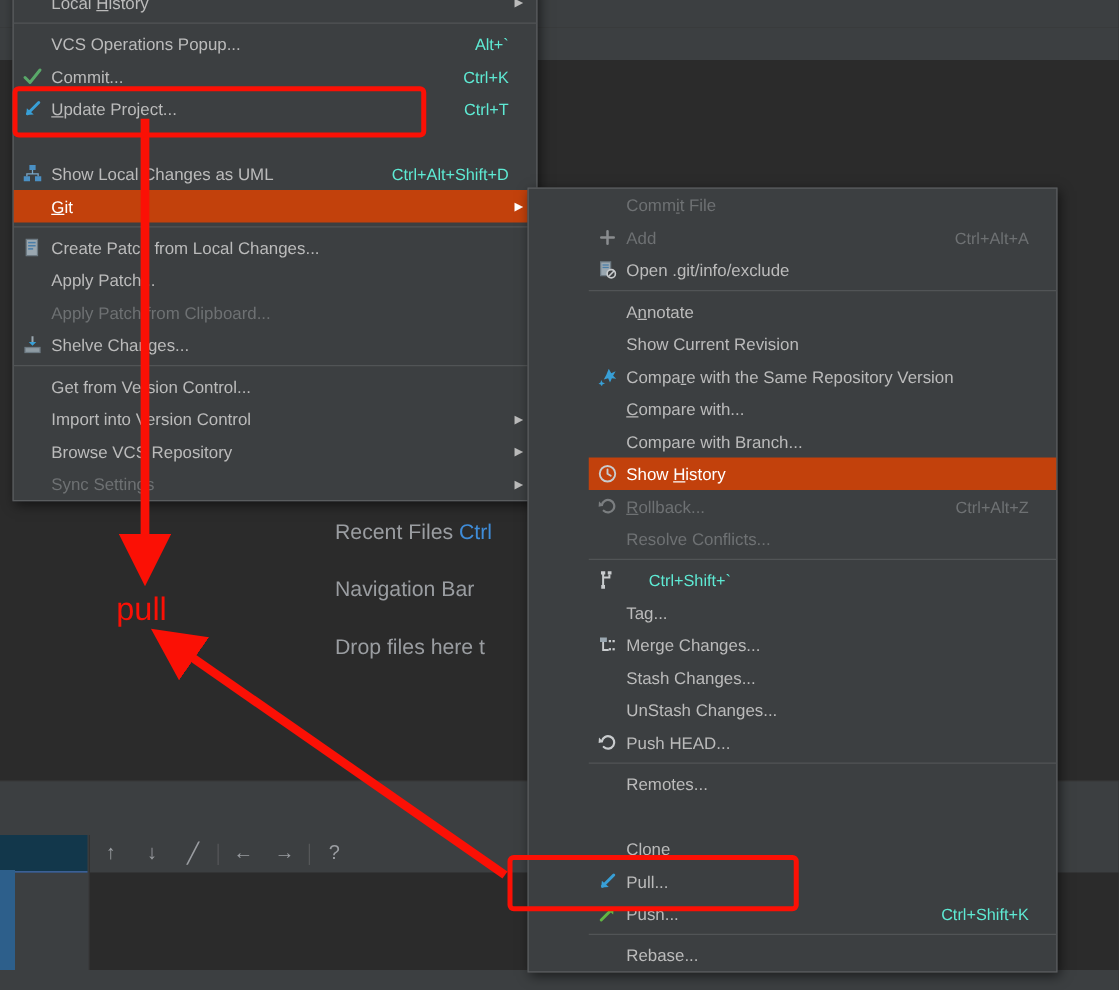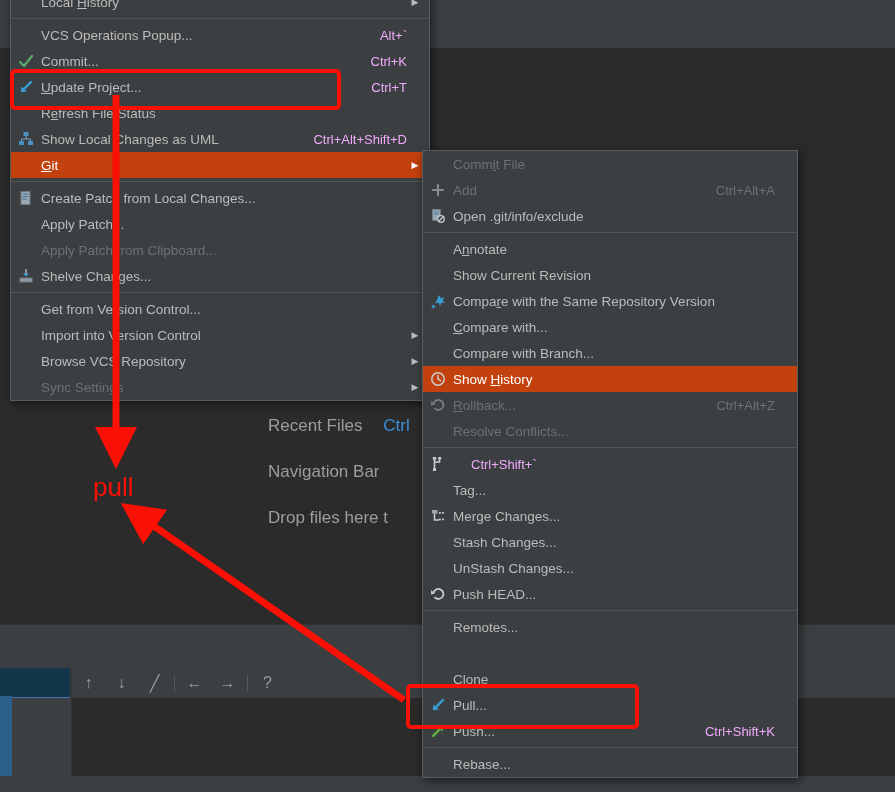--- a/index.html
+++ b/index.html
@@ -15,21 +15,21 @@
   .bg-toolbar-strip{position:absolute;left:0;right:0;background:#3c3f41;}
   .bg-strip-1{top:0;height:22px;border-bottom:1px solid #323232;}
   .bg-strip-2{top:22px;height:26px;border-bottom:1px solid #292929;}
   .bg-editor{position:absolute;left:0;right:0;top:48px;bottom:168px;background:#2b2b2b;}
 
   .empty-hints{position:absolute;left:0;right:0;top:355px;text-align:left;}
   .hint-row{
     color:#9a9da1;font-size:17px;line-height:46px;height:46px;
     padding-left:268px;white-space:nowrap;
   }
-  .hint-key{color:#3f8cd8;margin-left:16px;}
+  .hint-key{color:#3f8cd8;}
 
   
   .bottom-panel{position:absolute;left:0;right:0;top:624px;height:168px;background:#3c3f41;}
   .bp-divider{position:absolute;left:0;right:0;top:0;height:1px;background:#323232;}
   .bp-tab-active{position:absolute;left:0;top:44px;width:70px;height:29px;background:#12374b;border-bottom:1px solid #4b6eaf;}
   .bp-toolsep{position:absolute;left:71px;top:44px;bottom:0;width:1px;background:#323232;}
   .bp-toolbar{position:absolute;left:72px;top:44px;height:30px;display:flex;align-items:center;gap:0px;}
   .tb-btn{width:33px;height:29px;display:flex;align-items:center;justify-content:center;color:#9a9da1;}
   .tb-sep{width:1px;height:17px;background:#555759;margin:0 3px;}
   .bp-content{position:absolute;left:72px;right:0;top:74px;bottom:0;background:#2b2b2b;}
@@ -41,36 +41,36 @@
   .menu{
     position:absolute;
     background:#3c3f41;
     border:1px solid #5a5d5f;
     box-shadow:2px 3px 9px rgba(0,0,0,.55);
     font-size:13.5px;
     color:#bbbbbb;
     user-select:none;
   }
   #vcs-menu{left:10px;top:-12px;width:418px;}
-  #git-menu{left:422px;top:150px;width:374px;}
+  #git-menu{left:422px;top:150px;width:374px;padding-left:48px;}
 
   .mi{
     position:relative;
     height:26px;
     display:flex;align-items:center;
     padding:0 6px 0 0;
     white-space:nowrap;
   }
   .mi .ic{
     width:30px;min-width:30px;height:26px;
     display:flex;align-items:center;justify-content:center;
   }
   .mi .lbl{flex:1;color:#bbbbbb;}
   .mi .lbl u{text-decoration:underline;}
-  .mi .sc{color:#f0abfc;font-size:13px;padding-left:18px;}
+  .mi .sc{color:#5eead4;font-size:13px;padding-left:18px;}
   .mi .arw{width:16px;text-align:center;color:#bbbbbb;font-size:9px;}
   .mi.disabled .lbl,.mi.disabled .sc{color:#6e7173;}
   .mi.sel{background:#c2410c;}
   .mi.sel .lbl,.mi.sel .sc,.mi.sel .arw{color:#ffffff;}
   .sep{height:1px;background:#515456;margin:3px 0;}
 
   .svgicon{display:block;}
   .redbox{
     position:absolute;border:4px solid #fb1005;border-radius:5px;
   }
@@ -153,21 +153,20 @@
           <path d="M13 3 L4 12" stroke="#389fd6" stroke-width="2.4" stroke-linecap="round"></path>
           <path d="M3 13 L3.5 7.5 L9 12.5 z" fill="#389fd6"></path>
         </svg>
       </span>
       <span class="lbl"><u>U</u>pdate Project...</span>
       <span class="sc">Ctrl+T</span>
       <span class="arw"></span>
     </div>
     <div class="mi">
       <span class="ic"></span>
-      <span class="lbl">R<u>e</u>fresh File Status</span>
       <span class="arw"></span>
     </div>
     <div class="mi">
       <span class="ic">
         <svg class="svgicon" width="16" height="16" viewBox="0 0 16 16">
           <rect x="5.5" y="1" width="5" height="4" fill="#4a90c4"></rect>
           <rect x="1" y="10" width="5" height="4" fill="#4a90c4"></rect>
           <rect x="10" y="10" width="5" height="4" fill="#4a90c4"></rect>
           <path d="M8 5 V8 M3.5 10 V8 H12.5 V10" stroke="#7aa8c8" stroke-width="1" fill="none"></path>
         </svg>

